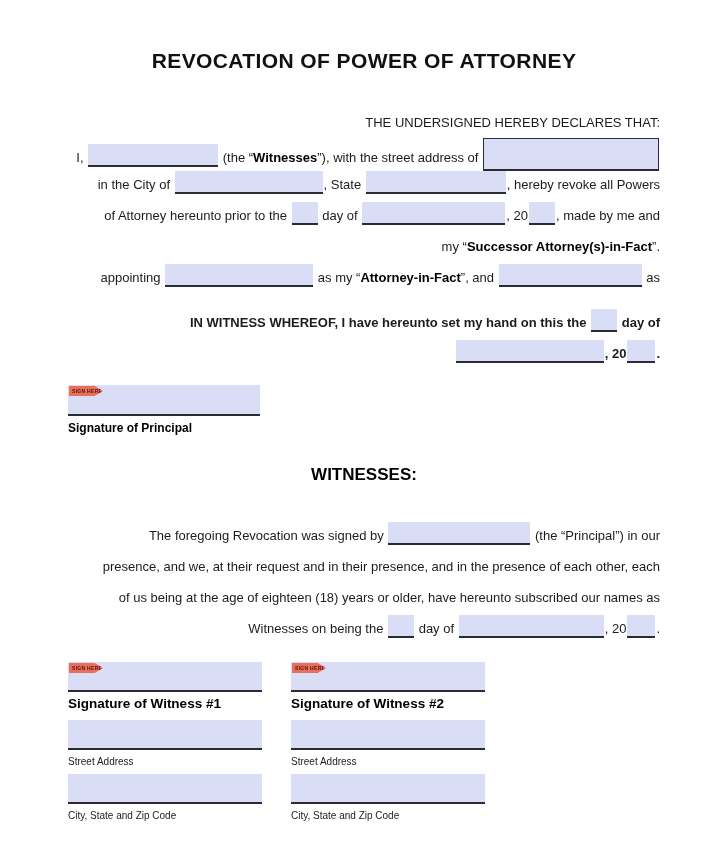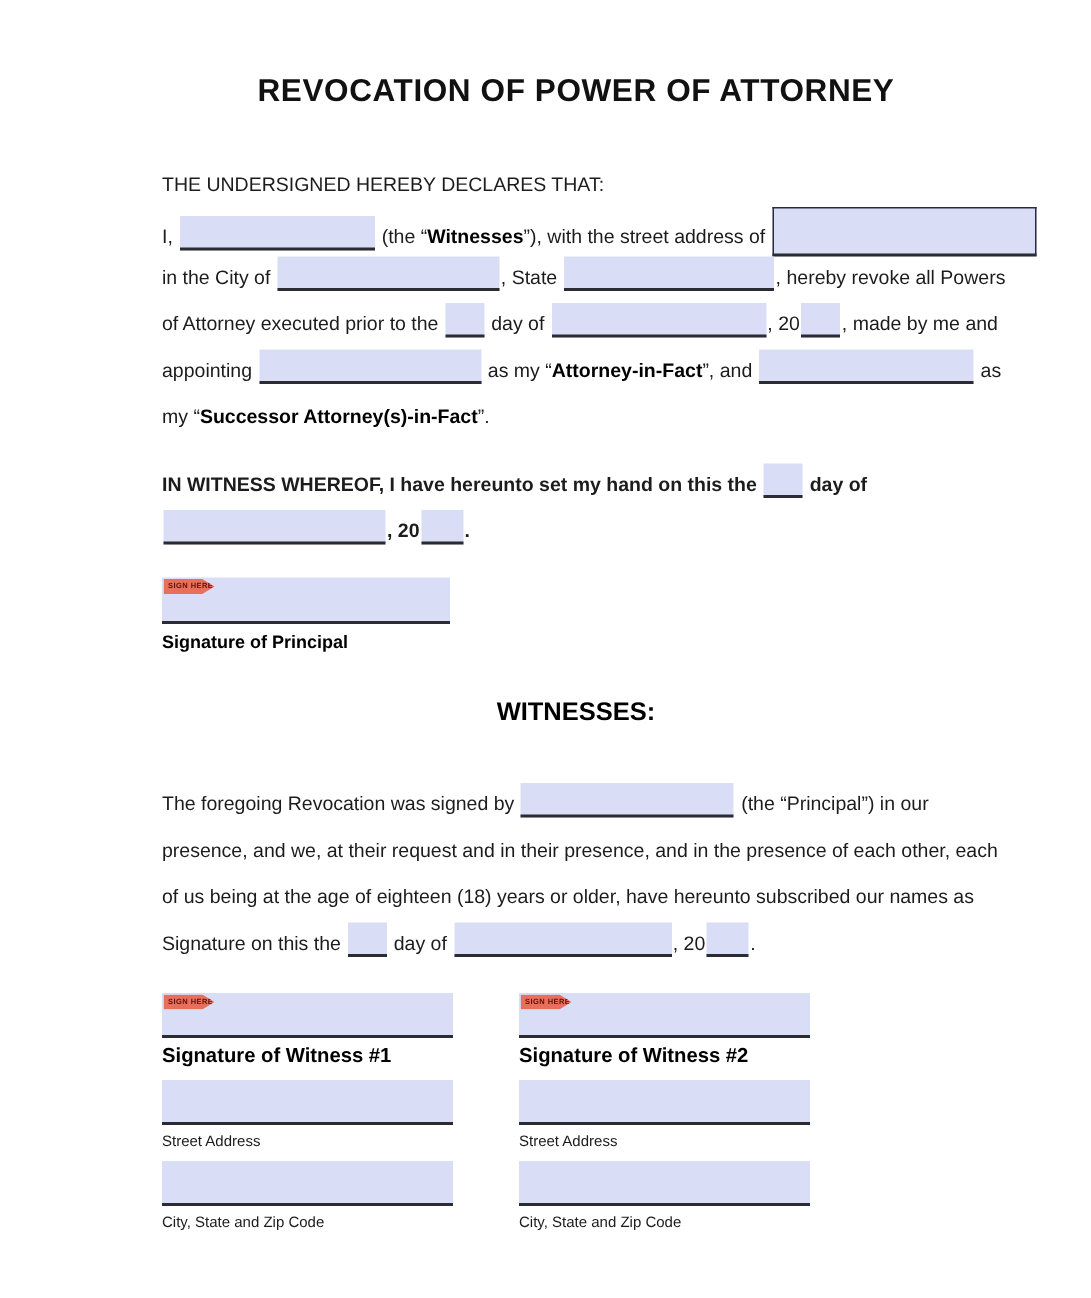--- a/index.html
+++ b/index.html
@@ -9,28 +9,28 @@
     --tagFill:#e8705a;
     --tagText:#5c120c;
   }
   html,body{margin:0;padding:0;}
   body{
     width:727px;height:865px;background:#ffffff;
     font-family:"Liberation Sans",sans-serif;color:#1c1c1c;
     overflow:hidden;
   }
   .page{position:relative;width:727px;height:865px;}
-  .content{padding:0 67px 0 68px;margin-left:40px;}
+  .content{padding:0 67px 0 68px;}
   h1.doc-title{
     margin:47px 0 0 0;text-align:center;
     font-size:21px;line-height:27px;font-weight:bold;color:#111;
     letter-spacing:.4px;
   }
   .block{font-size:13px;}
-  .line{height:31px;line-height:31px;white-space:pre;}
+  .line{height:31px;line-height:31px;white-space:pre;text-align:right;}
   .line b{color:#000;}
   .field{
     display:inline-block;height:21px;background:var(--fieldFill);
     border-bottom:2px solid var(--lineColor);vertical-align:-5px;
     margin:0 1px;
   }
   .field.boxed{
     height:30px;border:1.5px solid var(--boxBorder);
     border-bottom:2.5px solid var(--lineColor);vertical-align:-9px;
   }
@@ -51,42 +51,42 @@
   }
   .siglabel{
     font-weight:bold;font-size:12px;color:#000;
     margin-top:4px;line-height:16px;
   }
   .witnesses-heading{
     margin-top:30px;text-align:center;font-weight:bold;
     font-size:17px;color:#000;line-height:18px;
   }
   .wpara{margin-top:36px;}
-  .wgrid{display:flex;gap:44px;margin-top:18px;}
+  .wgrid{display:flex;gap:29px;margin-top:18px;}
   .wblock{width:194px;}
   .wblock .sigfield{height:28px;}
   .sublabel{font-size:10px;line-height:16px;margin-top:4px;}
   .sublabel.bold{font-weight:bold;font-size:13.5px;color:#000;margin-bottom:8px;}
   .sublabel.plain{margin-bottom:4px;}
 </style>
 </head>
 <body>
 
 <div class="page">
   <div class="content">
     <h1 class="doc-title">REVOCATION OF POWER OF ATTORNEY</h1>
 
     <div class="block decl">
       <div class="line">THE UNDERSIGNED HEREBY DECLARES THAT:</div>
       <div>
           <div class="line"><span>I, </span><span class="field" style="width: 130px;"></span><span> (the “</span><b>Witnesses</b><span>”), with the street address of </span><span class="field boxed" style="width: 174px;"></span></div>
           <div class="line"><span>in the City of </span><span class="field" style="width: 148px;"></span><span>, State </span><span class="field" style="width: 140px;"></span><span>, hereby revoke all Powers</span></div>
-          <div class="line"><span>of Attorney executed prior to the </span><span class="field" style="width: 26px;"></span><span> day of </span><span class="field" style="width: 143px;"></span><span>, 20</span><span class="field" style="width: 26px;"></span><span>, made by me and</span></div>
+          <div class="line"><span>of Attorney hereunto prior to the </span><span class="field" style="width: 26px;"></span><span> day of </span><span class="field" style="width: 143px;"></span><span>, 20</span><span class="field" style="width: 26px;"></span><span>, made by me and</span></div>
+          <div class="line"><span>my “</span><b>Successor Attorney(s)-in-Fact</b><span>”.</span></div>
           <div class="line"><span>appointing </span><span class="field" style="width: 148px;"></span><span> as my “</span><b>Attorney-in-Fact</b><span>”, and </span><span class="field" style="width: 143px;"></span><span> as</span></div>
-          <div class="line"><span>my “</span><b>Successor Attorney(s)-in-Fact</b><span>”.</span></div>
         </div>
     </div>
 
     <div class="block inwitness">
         <div class="line"><span>IN WITNESS WHEREOF, I have hereunto set my hand on this the </span><span class="field" style="width: 26px;"></span><span> day of</span></div>
         <div class="line"><span class="field" style="width: 148px;"></span><span>, 20</span><span class="field" style="width: 28px;"></span><span>.</span></div>
       </div>
 
     <div class="sigblock">
       <div class="sigfield">
@@ -94,21 +94,21 @@
       </div>
       <div class="siglabel">Signature of Principal</div>
     </div>
 
     <div class="witnesses-heading">WITNESSES:</div>
 
     <div class="block wpara">
         <div class="line"><span>The foregoing Revocation was signed by </span><span class="field" style="width: 142px;"></span><span> (the “Principal”) in our</span></div>
         <div class="line"><span>presence, and we, at their request and in their presence, and in the presence of each other, each</span></div>
         <div class="line"><span>of us being at the age of eighteen (18) years or older, have hereunto subscribed our names as</span></div>
-        <div class="line"><span>Signature on this the </span><span class="field" style="width: 26px;"></span><span> day of </span><span class="field" style="width: 145px;"></span><span>, 20</span><span class="field" style="width: 28px;"></span><span>.</span></div>
+        <div class="line"><span>Witnesses on being the </span><span class="field" style="width: 26px;"></span><span> day of </span><span class="field" style="width: 145px;"></span><span>, 20</span><span class="field" style="width: 28px;"></span><span>.</span></div>
       </div>
 
     <div class="wgrid">
   <div class="wblock">
     <div class="sigfield">
       <span class="signtag">SIGN HERE</span>
     </div>
     <div class="sublabel bold">Signature of Witness #1</div>
     <div class="sigfield"></div>
     <div class="sublabel plain">Street Address</div>

